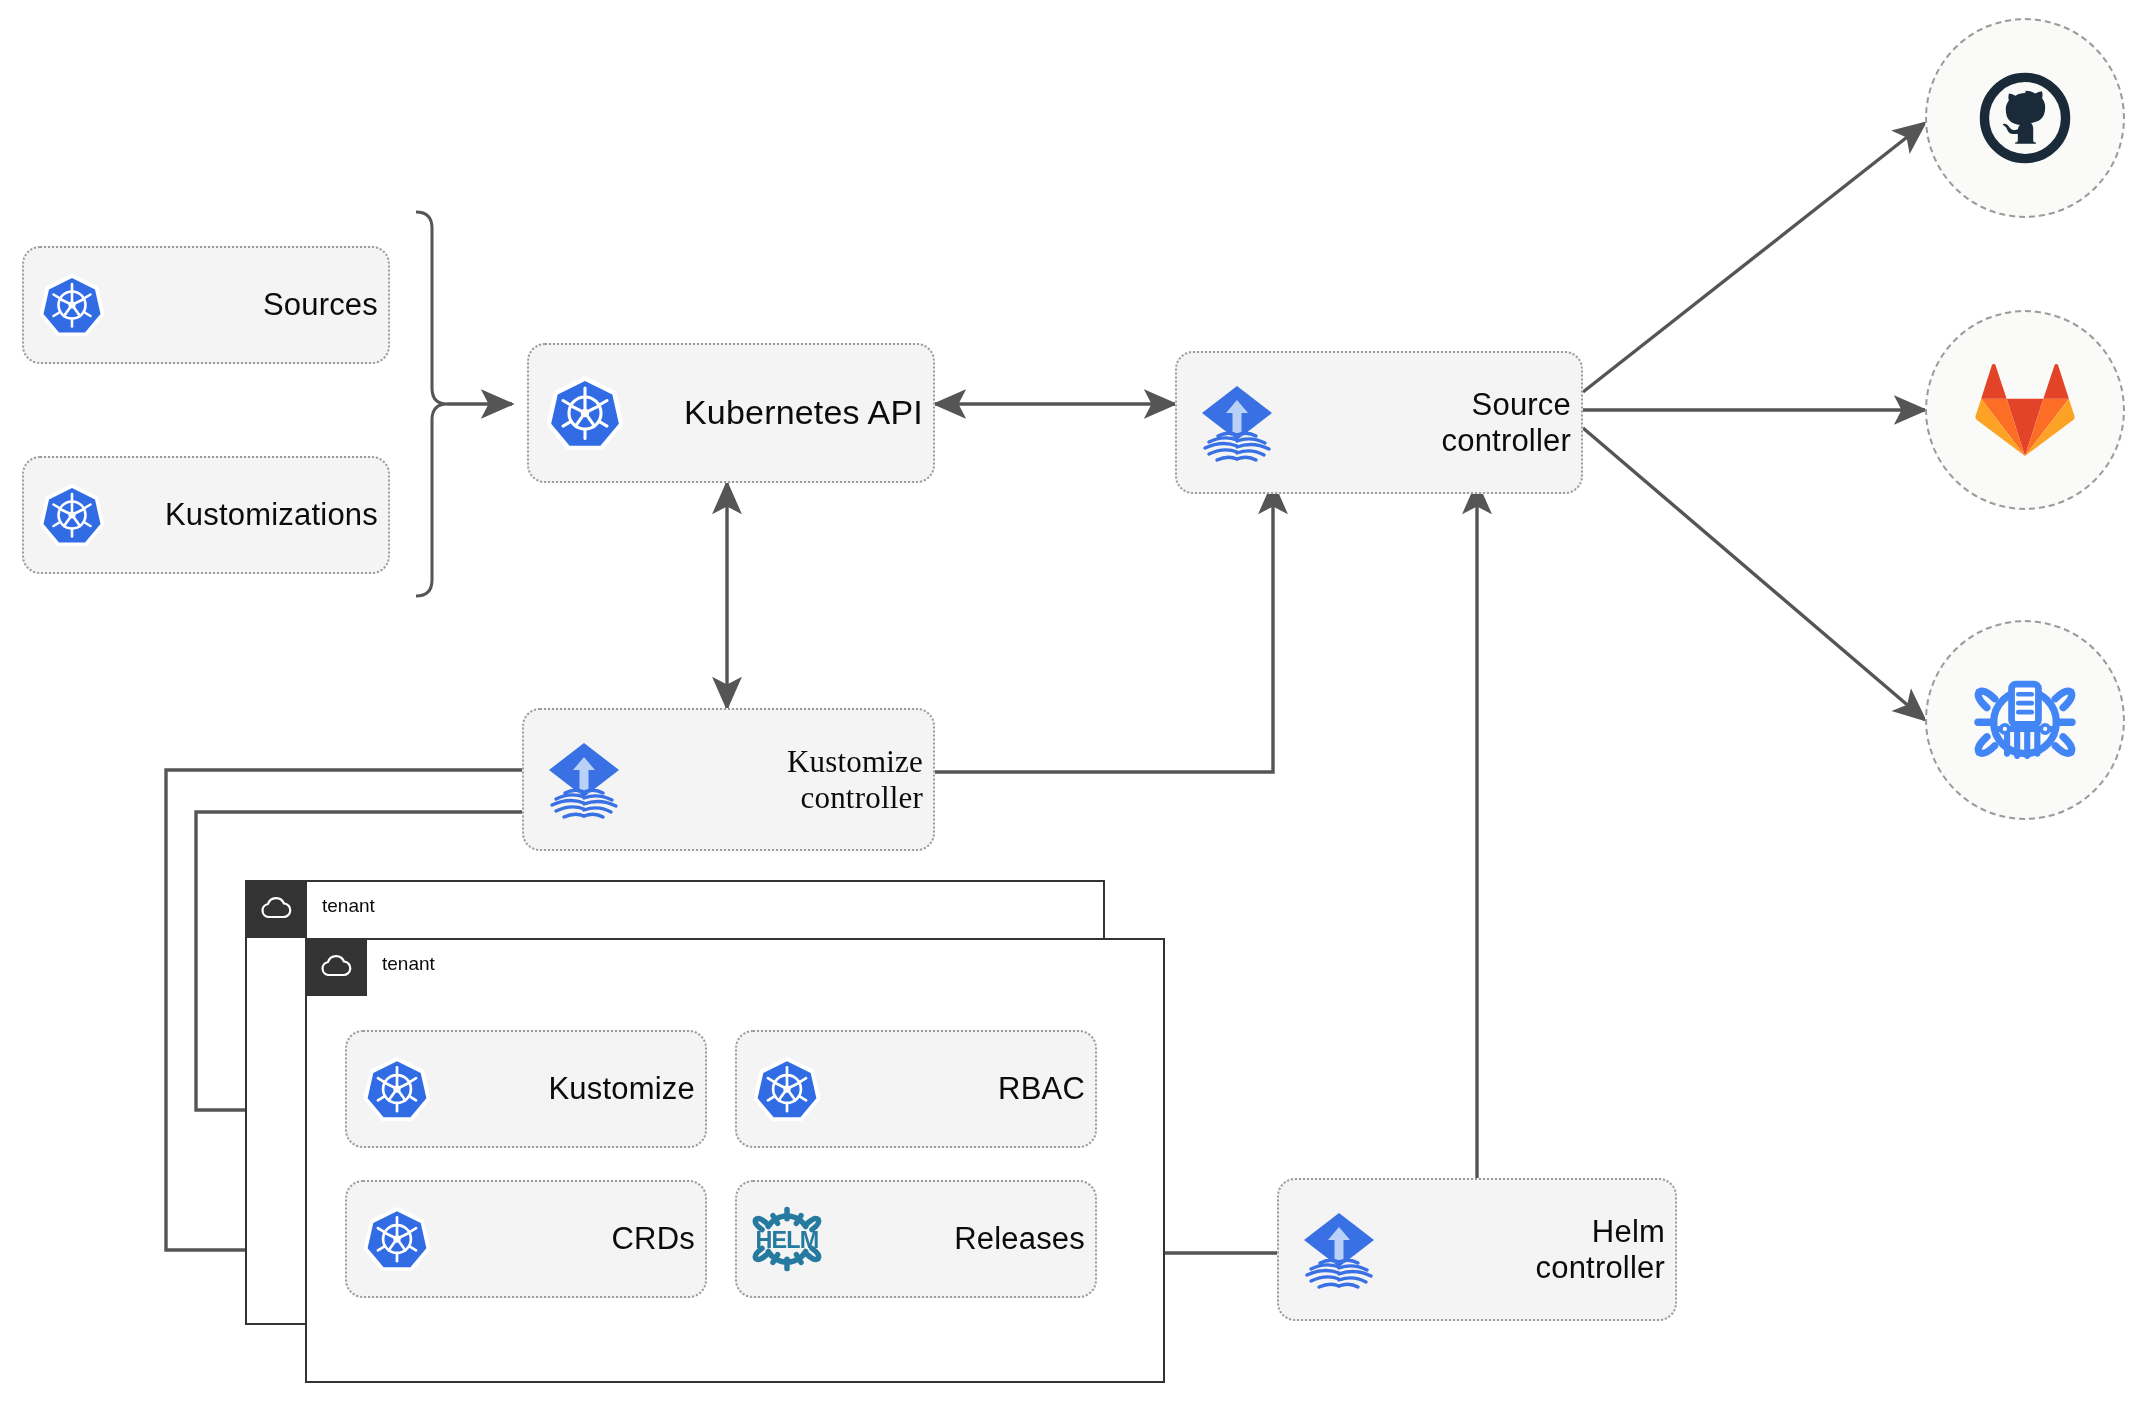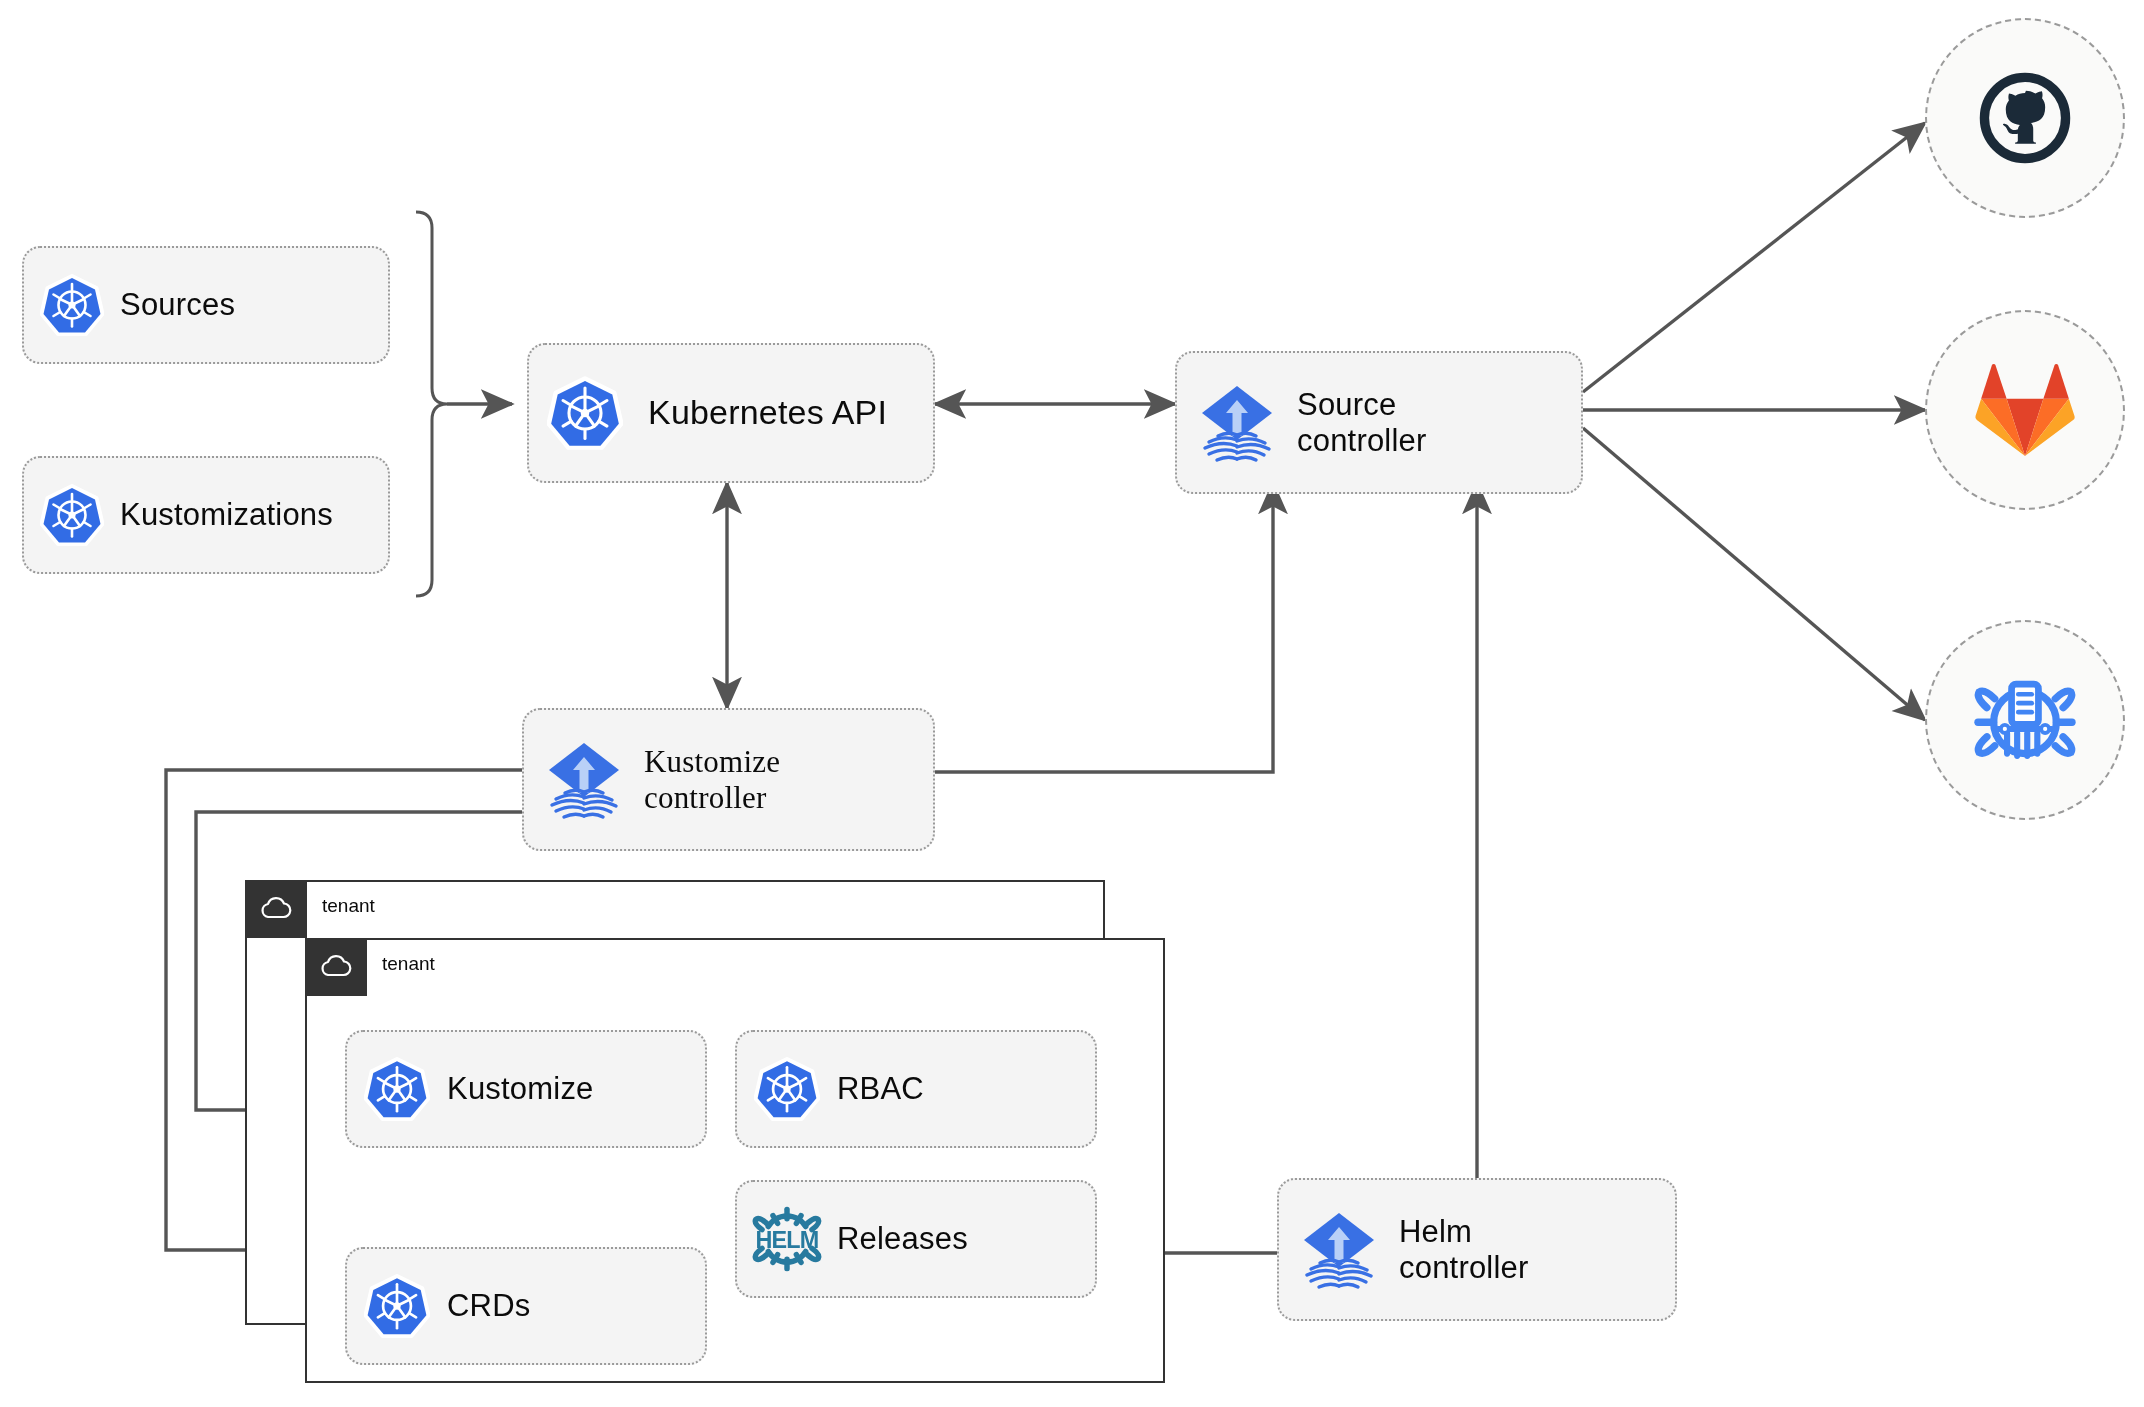--- a/index.html
+++ b/index.html
@@ -35,21 +35,21 @@
     z-index: 3;
   }
   .node .ico {
     flex: 0 0 auto;
     display: flex;
     align-items: center;
     justify-content: center;
   }
   .node .lbl {
     flex: 1 1 auto;
-    text-align: left;
+    text-align: right;
     color: #0b0b0b;
     font-size: 31px;
     line-height: 1.16;
     letter-spacing: .2px;
     padding-right: 10px;
   }
   .node.two-line .lbl { font-size: 31px; }
 
   
   .provider {
@@ -391,21 +391,21 @@
           <line x1="40" y1="43" x2="33.6" y2="34"></line>
           <line x1="24" y1="43" x2="30.4" y2="34"></line>
           <line x1="21" y1="26.5" x2="30.4" y2="31"></line>
         </g>
         <circle cx="32" cy="32" r="3.6" fill="#ffffff"></circle>
       </svg>
     </span>
     <span class="lbl">RBAC</span>
   </div>
 
-  <div class="node" style="left:345px; top:1247px; width:362px; height:118px;">
+  <div class="node" style="left:345px; top:1180px; width:362px; height:118px;">
     <span class="ico" style="width:100px;">
       <svg width="66" height="66" viewBox="0 0 64 64">
         <polygon points="32,3 56.5,15 62.5,41 46,61 18,61 1.5,41 7.5,15" fill="#ffffff" stroke="#ffffff" stroke-width="4" stroke-linejoin="round"></polygon>
         <polygon points="32,5 55,16.5 60.5,41 45,59.5 19,59.5 3.5,41 9,16.5" fill="#326ce5"></polygon>
         <g fill="none" stroke="#ffffff" stroke-width="2.6" stroke-linecap="round">
           <circle cx="32" cy="32" r="13.5"></circle>
           <line x1="32" y1="11" x2="32" y2="18.8"></line>
           <line x1="50.5" y1="21.5" x2="43.8" y2="25.5"></line>
           <line x1="50.5" y1="43" x2="43.8" y2="39"></line>
           <line x1="32" y1="53.5" x2="32" y2="45.8"></line>

